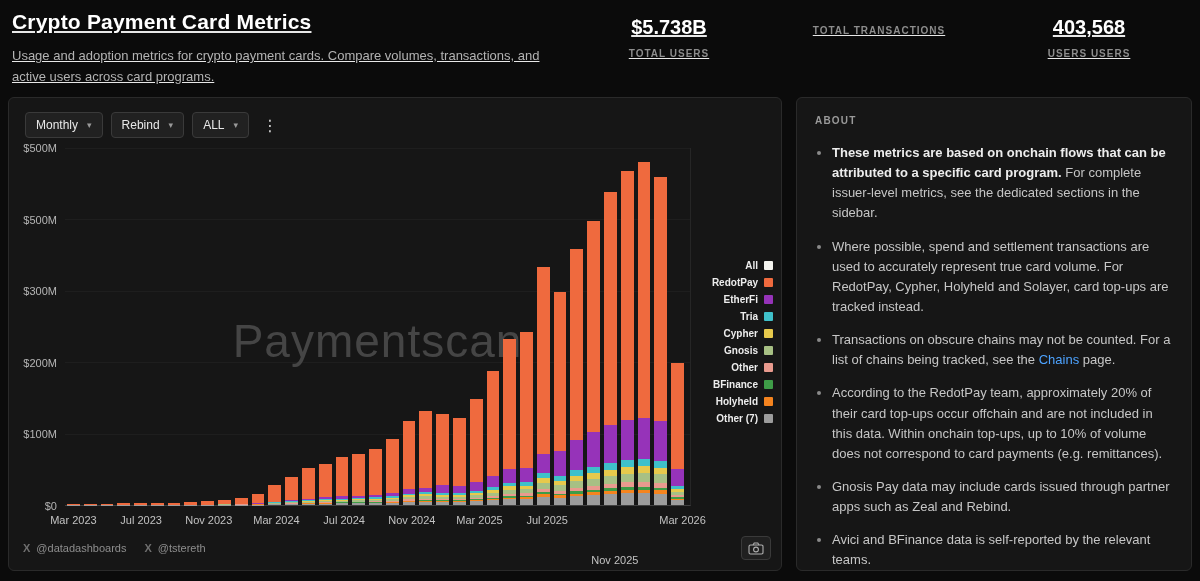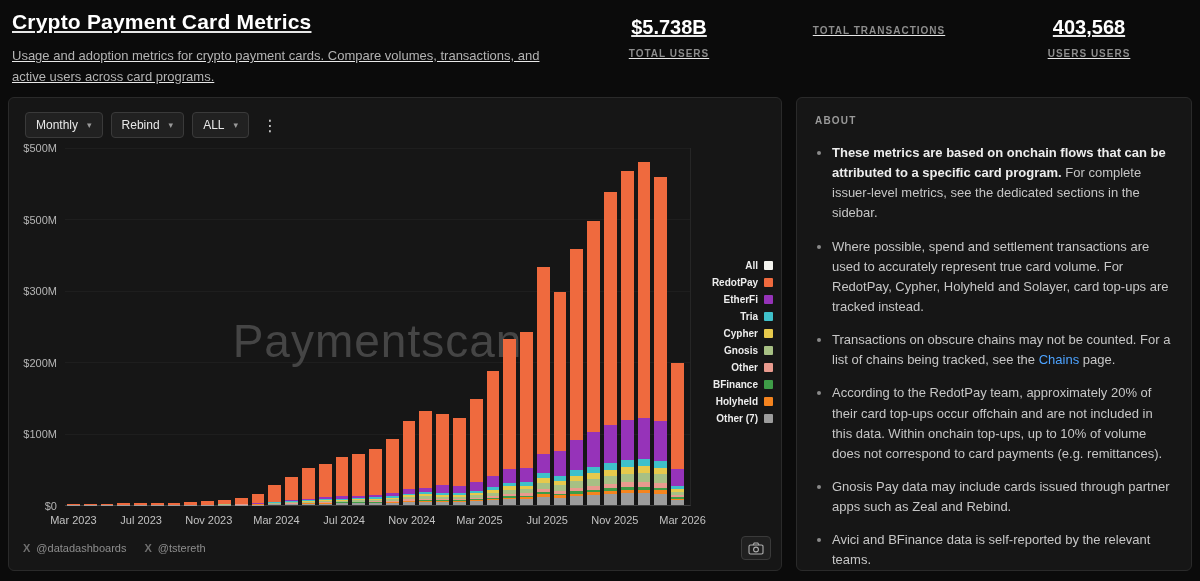--- a/index.html
+++ b/index.html
@@ -487,21 +487,21 @@
           </div>
         <div class="x-axis">
             <div class="x-label" style="left: 1.35135%;">Mar 2023</div>
             <div class="x-label" style="left: 12.1622%;">Jul 2023</div>
             <div class="x-label" style="left: 22.973%;">Nov 2023</div>
             <div class="x-label" style="left: 33.7838%;">Mar 2024</div>
             <div class="x-label" style="left: 44.5946%;">Jul 2024</div>
             <div class="x-label" style="left: 55.4054%;">Nov 2024</div>
             <div class="x-label" style="left: 66.2162%;">Mar 2025</div>
             <div class="x-label" style="left: 77.027%;">Jul 2025</div>
-            <div class="x-label" style="left: 87.8378%;">Nov 2025</div>
+            <div class="x-label" style="left: 87.8378%; margin-top: 40px;">Nov 2025</div>
             <div class="x-label" style="left: 98.6486%;">Mar 2026</div>
           </div>
       </div>
       <div class="legend">
           <div class="legend-item">
             <span>All</span>
             <span class="swatch" style="background: rgb(245, 245, 240);"></span>
           </div>
           <div class="legend-item">
             <span>RedotPay</span>

